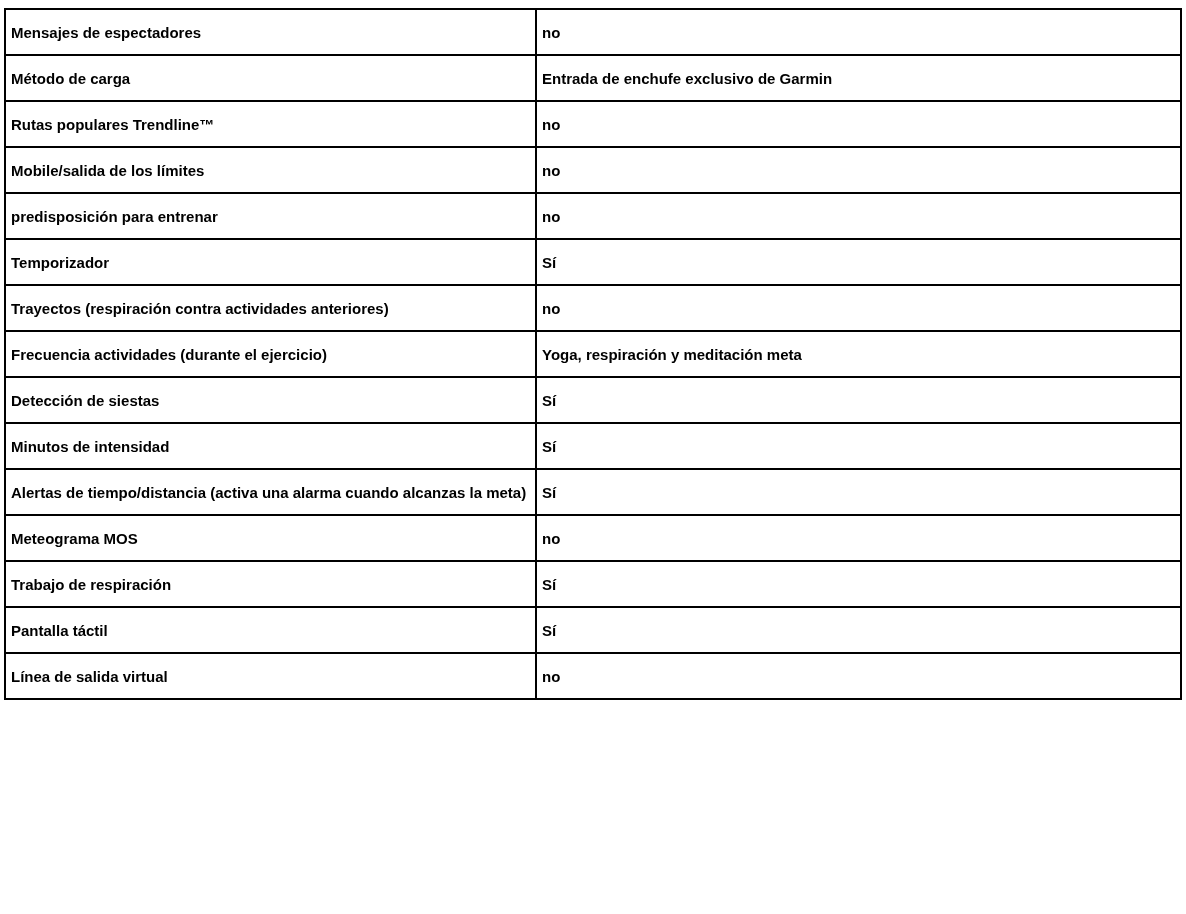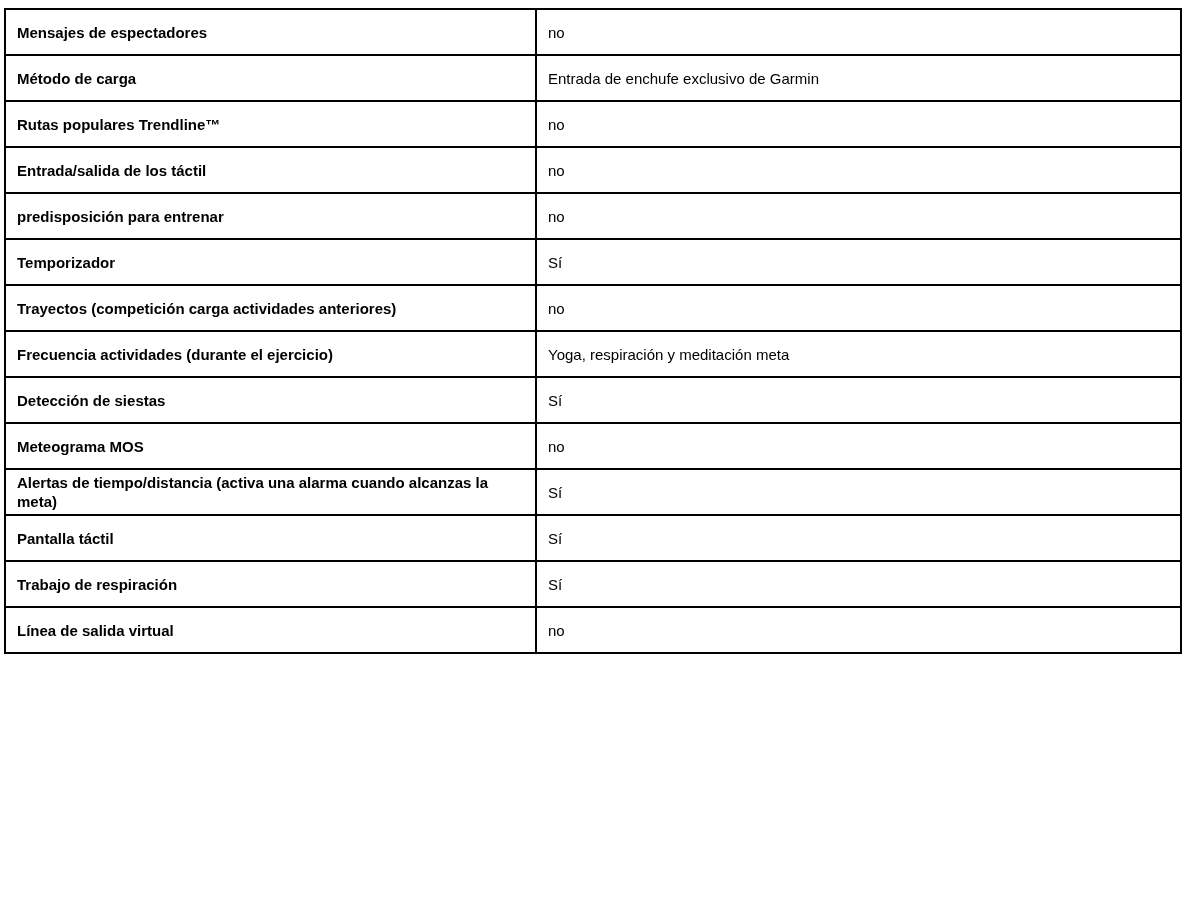--- a/index.html
+++ b/index.html
@@ -18,31 +18,31 @@
   }
   table.spec-table {
     border-collapse: collapse;
     table-layout: fixed;
     width: 1176px;
   }
   col.feature-col { width: 531px; }
   col.value-col   { width: 645px; }
   td {
     border: 2px solid #000000;
-    padding: 2px 11px;
+    padding: 2px 5px;
     height: 40px;
     vertical-align: middle;
     font-size: 15px;
     line-height: 19px;
     color: #000000;
     overflow: hidden;
     word-wrap: break-word;
   }
   td.feature-cell { font-weight: bold; }
-  td.value-cell   { font-weight: normal; }
+  td.value-cell   { font-weight: bold; }
 </style>
 </head>
 <body>
 
 <div class="table-wrap">
   <table class="spec-table">
     <colgroup>
       <col class="feature-col">
       <col class="value-col">
     </colgroup>
@@ -53,57 +53,61 @@
   </tr>
         <tr>
     <td class="feature-cell">Método de carga</td>
     <td class="value-cell">Entrada de enchufe exclusivo de Garmin</td>
   </tr>
         <tr>
     <td class="feature-cell">Rutas populares Trendline™</td>
     <td class="value-cell">no</td>
   </tr>
         <tr>
-    <td class="feature-cell">Entrada/salida de los táctil</td>
+    <td class="feature-cell">Mobile/salida de los límites</td>
     <td class="value-cell">no</td>
   </tr>
         <tr>
     <td class="feature-cell">predisposición para entrenar</td>
     <td class="value-cell">no</td>
   </tr>
         <tr>
     <td class="feature-cell">Temporizador</td>
     <td class="value-cell">Sí</td>
   </tr>
         <tr>
-    <td class="feature-cell">Trayectos (competición carga actividades anteriores)</td>
+    <td class="feature-cell">Trayectos (respiración contra actividades anteriores)</td>
     <td class="value-cell">no</td>
   </tr>
         <tr>
     <td class="feature-cell">Frecuencia actividades (durante el ejercicio)</td>
     <td class="value-cell">Yoga, respiración y meditación meta</td>
   </tr>
         <tr>
     <td class="feature-cell">Detección de siestas</td>
     <td class="value-cell">Sí</td>
   </tr>
         <tr>
-    <td class="feature-cell">Meteograma MOS</td>
-    <td class="value-cell">no</td>
+    <td class="feature-cell">Minutos de intensidad</td>
+    <td class="value-cell">Sí</td>
   </tr>
         <tr>
     <td class="feature-cell">Alertas de tiempo/distancia (activa una alarma cuando alcanzas la meta)</td>
     <td class="value-cell">Sí</td>
   </tr>
         <tr>
-    <td class="feature-cell">Pantalla táctil</td>
+    <td class="feature-cell">Meteograma MOS</td>
+    <td class="value-cell">no</td>
+  </tr>
+        <tr>
+    <td class="feature-cell">Trabajo de respiración</td>
     <td class="value-cell">Sí</td>
   </tr>
         <tr>
-    <td class="feature-cell">Trabajo de respiración</td>
+    <td class="feature-cell">Pantalla táctil</td>
     <td class="value-cell">Sí</td>
   </tr>
         <tr>
     <td class="feature-cell">Línea de salida virtual</td>
     <td class="value-cell">no</td>
   </tr>
       </tbody>
   </table>
 </div>
 

